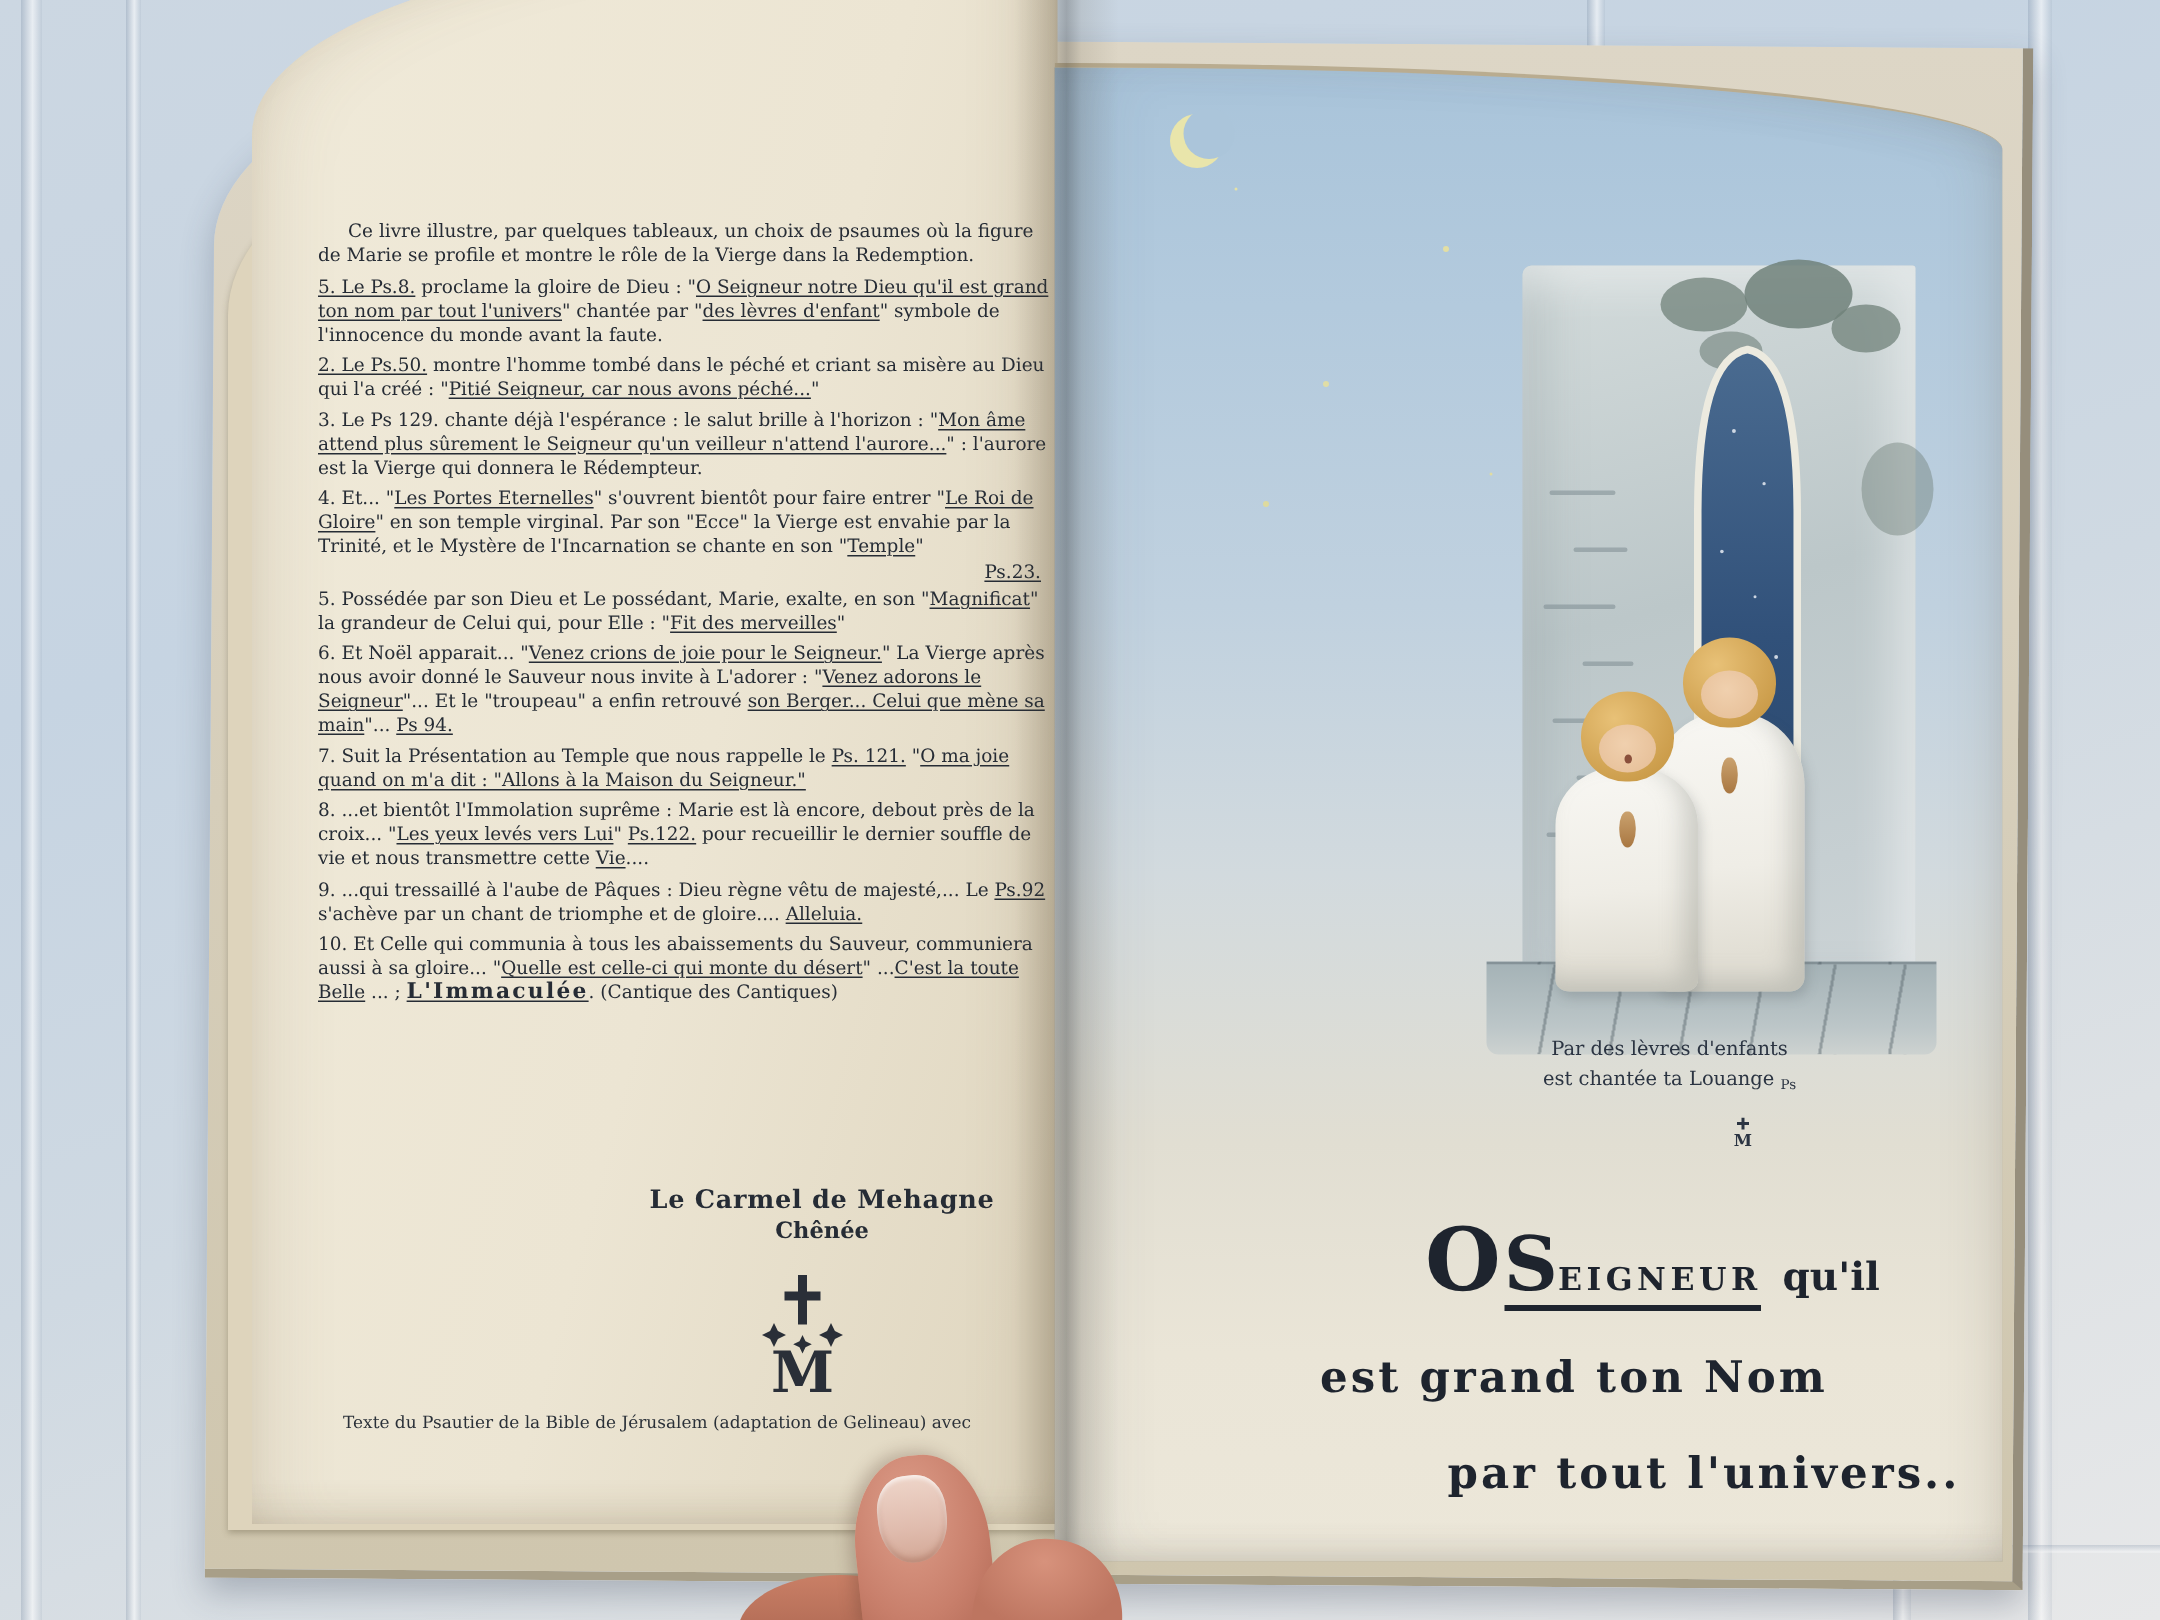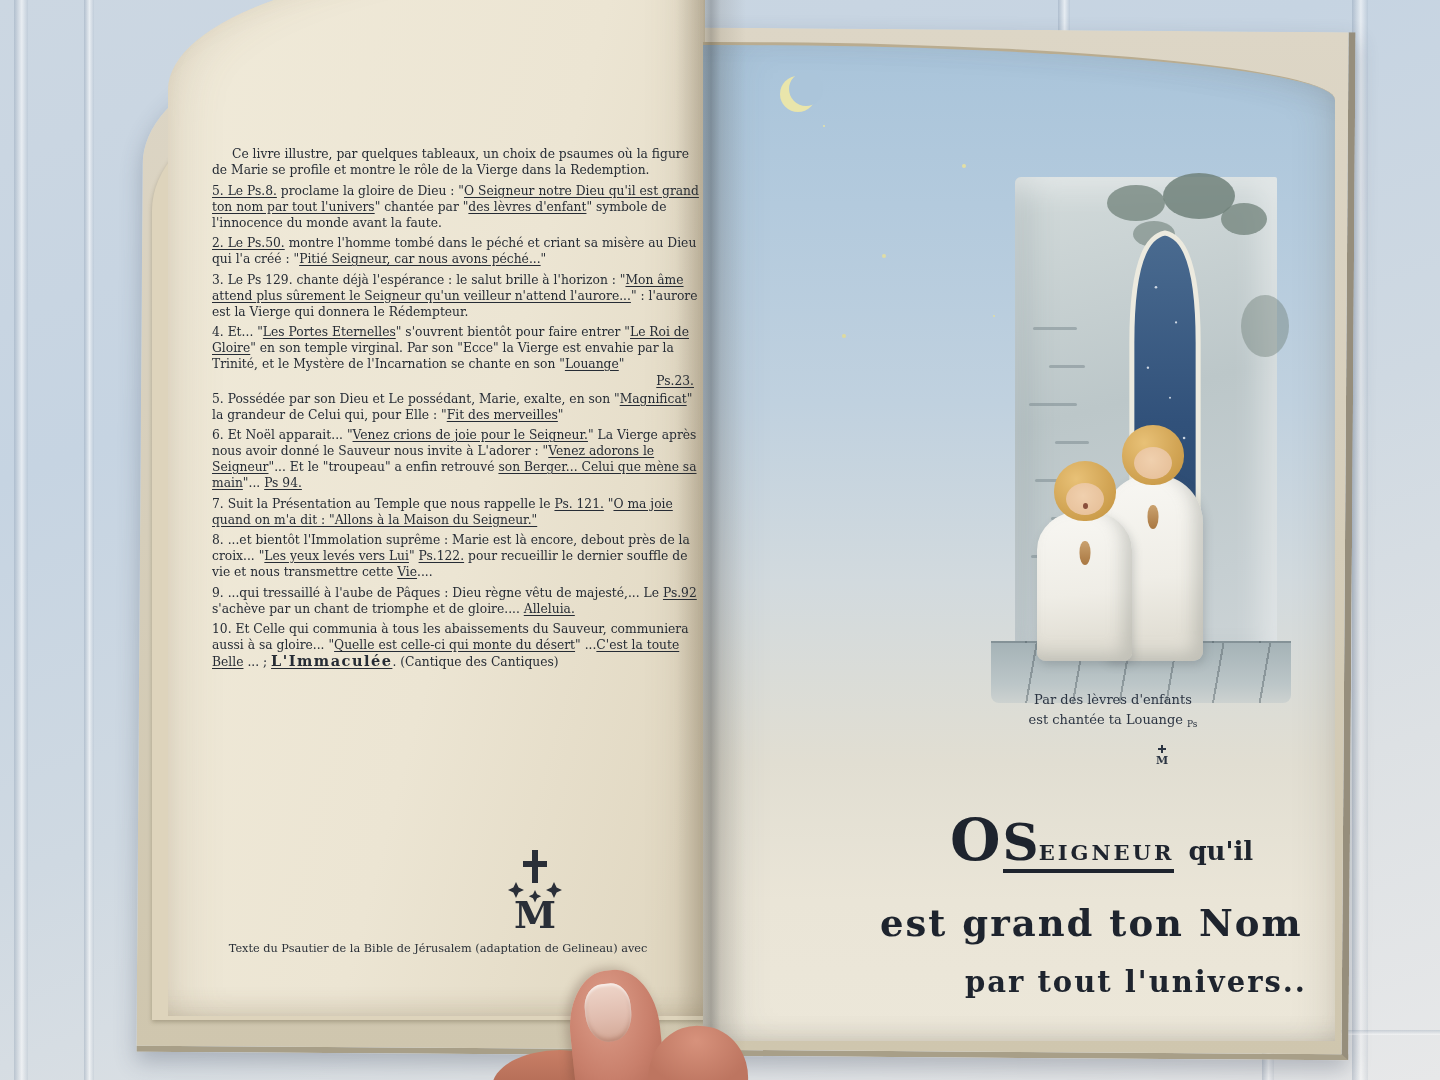--- a/index.html
+++ b/index.html
@@ -85,21 +85,21 @@
   .cap-seigneur{font-size:15px;font-weight:bold;letter-spacing:1px;}
   .cap-mark{font-size:9px;vertical-align:sub;margin-left:4px;}
   .mini-monogram{position:absolute;left:452px;top:700px;}
   .bigline{position:absolute;color:#1e242e;font-weight:bold;white-space:nowrap;margin-top:16px;}
   .bl1{left:247px;top:750px;font-size:30px;}
   .big-o{font-size:58px;line-height:1;letter-spacing:2px;}
   .s-wrap{border-bottom:4px solid #1e242e;padding-bottom:2px;}
   .big-s{font-size:50px;line-height:1;}
   .caps-mid{font-size:21px;letter-spacing:3px;text-transform:uppercase;}
   .tail{font-size:26px;margin-left:14px;}
-  .bl2{left:177px;top:840px;font-size:37px;letter-spacing:2px;}
+  .bl2{left:177px;top:840px;font-size:29px;letter-spacing:2px;}
   .bl3{left:262px;top:904px;font-size:29px;letter-spacing:2px;}
   
   .finger{position:absolute;z-index:30;}
   .finger-1{left:570px;top:970px;width:90px;height:118px;transform:rotate(-6deg);
     background:radial-gradient(ellipse at 42% 32%,#de9e8a 0%,#c87f6b 62%,#b26a56 100%);
     border-radius:46% 46% 20% 20% / 52% 52% 12% 12%;box-shadow:-4px -3px 10px rgba(80,50,40,.25);}
   .fingernail{position:absolute;left:17px;top:13px;width:46px;height:58px;
     background:linear-gradient(180deg,#eed5c9 0%,#e0bcae 60%,#d3a896 100%);
     border-radius:42% 42% 46% 46% / 40% 40% 50% 50%;
     box-shadow:inset 0 2px 3px rgba(255,255,255,.7), inset 0 -3px 4px rgba(150,90,70,.4);}
@@ -124,29 +124,33 @@
 
   <div class="cover"></div>
   <div class="underpage-left"></div>
 
   <div class="page page-left">
     <div class="left-text" id="left-text">
         <p class="para indent"><span>Ce livre illustre, par quelques tableaux, un choix de psaumes où la figure de Marie se profile et montre le rôle de la Vierge dans la Redemption.</span></p>
         <p class="para"><span class="u">5. Le Ps.8.</span><span> proclame la gloire de Dieu : "</span><span class="u">O Seigneur notre Dieu qu'il est grand ton nom par tout l'univers</span><span>" chantée par "</span><span class="u">des lèvres d'enfant</span><span>" symbole de l'innocence du monde avant la faute.</span></p>
         <p class="para"><span class="u">2. Le Ps.50.</span><span> montre l'homme tombé dans le péché et criant sa misère au Dieu qui l'a créé : "</span><span class="u">Pitié Seigneur, car nous avons péché...</span><span>"</span></p>
         <p class="para"><span>3. Le Ps 129. chante déjà l'espérance : le salut brille à l'horizon : "</span><span class="u">Mon âme attend plus sûrement le Seigneur qu'un veilleur n'attend l'aurore...</span><span>" : l'aurore est la Vierge qui donnera le Rédempteur.</span></p>
-        <p class="para"><span>4. Et... "</span><span class="u">Les Portes Eternelles</span><span>" s'ouvrent bientôt pour faire entrer "</span><span class="u">Le Roi de Gloire</span><span>" en son temple virginal. Par son "Ecce" la Vierge est envahie par la Trinité, et le Mystère de l'Incarnation se chante en son "</span><span class="u">Louange</span><span>"</span></p>
+        <p class="para"><span>4. Et... "</span><span class="u">Les Portes Eternelles</span><span>" s'ouvrent bientôt pour faire entrer "</span><span class="u">Le Roi de Gloire</span><span>" en son temple virginal. Par son "Ecce" la Vierge est envahie par la Trinité, et le Mystère de l'Incarnation se chante en son "</span><span class="u">Temple</span><span>"</span></p>
         <p class="para right"><span class="u">Ps.23.</span></p>
         <p class="para"><span>5. Possédée par son Dieu et Le possédant, Marie, exalte, en son "</span><span class="u">Magnificat</span><span>" la grandeur de Celui qui, pour Elle : "</span><span class="u">Fit des merveilles</span><span>"</span></p>
         <p class="para"><span>6. Et Noël apparait... "</span><span class="u">Venez crions de joie pour le Seigneur.</span><span>" La Vierge après nous avoir donné le Sauveur nous invite à L'adorer : "</span><span class="u">Venez adorons le Seigneur</span><span>"... Et le "troupeau" a enfin retrouvé </span><span class="u">son Berger... Celui que mène sa main</span><span>"... </span><span class="u">Ps 94.</span></p>
         <p class="para"><span>7. Suit la Présentation au Temple que nous rappelle le </span><span class="u">Ps. 121.</span><span> "</span><span class="u">O ma joie quand on m'a dit : "Allons à la Maison du Seigneur."</span></p>
         <p class="para"><span>8. ...et bientôt l'Immolation suprême : Marie est là encore, debout près de la croix... "</span><span class="u">Les yeux levés vers Lui</span><span>" </span><span class="u">Ps.122.</span><span> pour recueillir le dernier souffle de vie et nous transmettre cette </span><span class="u">Vie</span><span>....</span></p>
         <p class="para"><span>9. ...qui tressaillé à l'aube de Pâques : Dieu règne vêtu de majesté,... Le </span><span class="u">Ps.92</span><span> s'achève par un chant de triomphe et de gloire.... </span><span class="u">Alleluia.</span></p>
         <p class="para"><span>10. Et Celle qui communia à tous les abaissements du Sauveur, communiera aussi à sa gloire... "</span><span class="u">Quelle est celle-ci qui monte du désert</span><span>" ...</span><span class="u">C'est la toute Belle</span><span> ... ; </span><span class="u b">L'Immaculée</span><span>. (Cantique des Cantiques)</span></p>
       </div>
+    <div class="signature">
+      <div class="sig1">Le Carmel de Mehagne</div>
+      <div class="sig2">Chênée</div>
+    </div>
     <svg class="emblem" width="64" height="86" viewBox="0 0 64 86">
       <path d="M29,2 h6 v11 h9 v6 h-9 v16 h-6 v-16 h-9 v-6 h9 z" fill="#2a2f38"></path>
       <path d="M13,34 l2.6,5.4 5.4,2.6 -5.4,2.6 -2.6,5.4 -2.6,-5.4 -5.4,-2.6 5.4,-2.6 z" fill="#2a2f38"></path>
       <path d="M51,34 l2.6,5.4 5.4,2.6 -5.4,2.6 -2.6,5.4 -2.6,-5.4 -5.4,-2.6 5.4,-2.6 z" fill="#2a2f38"></path>
       <path d="M32,42 l2,4.2 4.2,2 -4.2,2 -2,4.2 -2,-4.2 -4.2,-2 4.2,-2 z" fill="#2a2f38"></path>
       <text x="32" y="80" font-size="38" font-weight="bold" text-anchor="middle" fill="#2a2f38">M</text>
     </svg>
     <div class="footer-note">
       <div>Texte du Psautier de la Bible de Jérusalem (adaptation de Gelineau) avec</div>
     </div>

